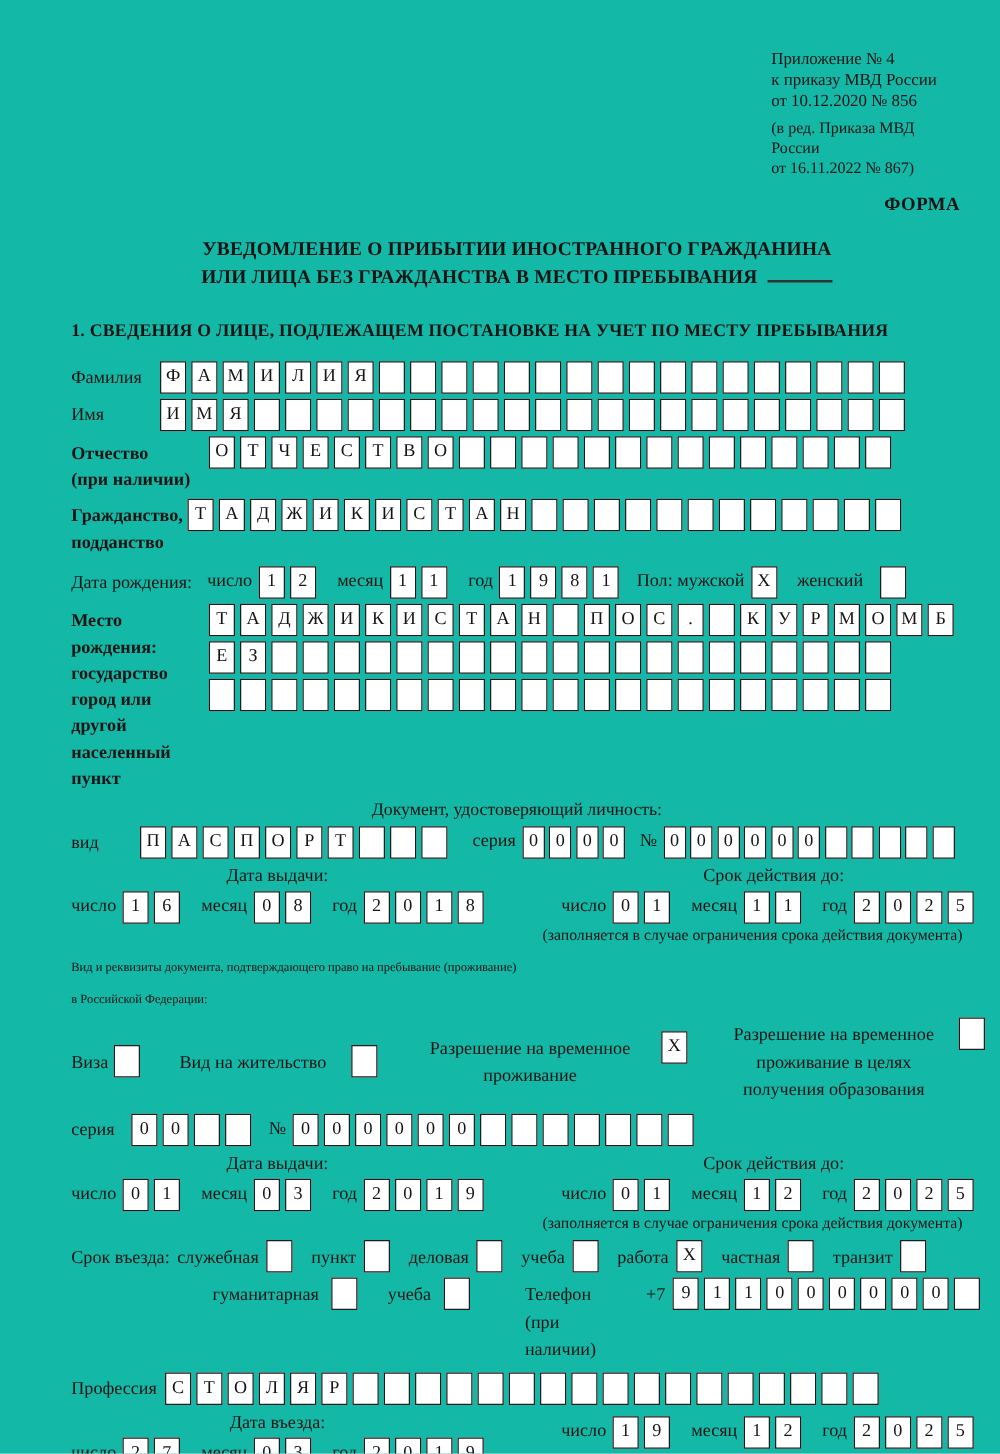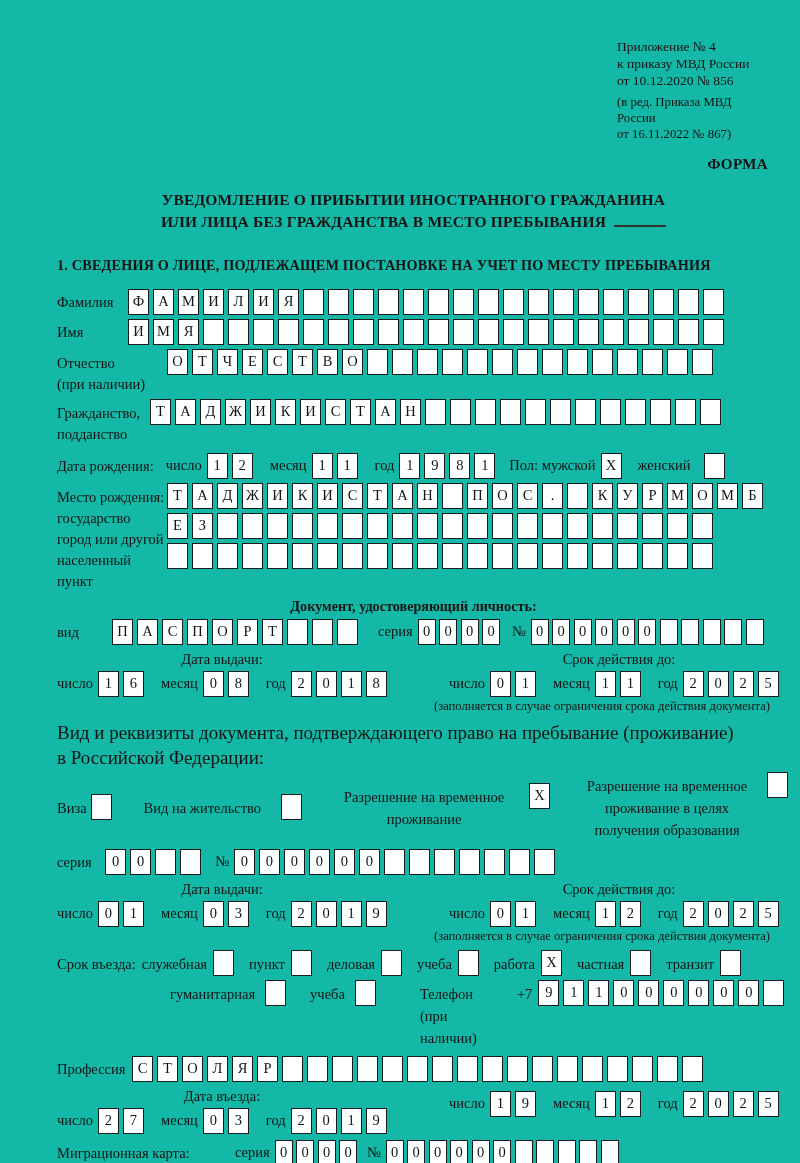--- a/index.html
+++ b/index.html
@@ -9,40 +9,40 @@
     box-sizing:border-box;padding:38px 30px 0 57px;overflow:hidden;position:relative;
   }
   .appendix{margin-left:560px;font-size:13.5px;line-height:17px;}
   .edition{margin-left:560px;font-size:12.8px;line-height:16px;margin-top:5px;}
   .forma{text-align:right;font-weight:bold;font-size:15px;margin-top:14px;padding-right:2px;letter-spacing:.4px;}
   .title{text-align:center;font-weight:bold;font-size:15.5px;line-height:22px;margin-top:16px;letter-spacing:.2px;}
   .blank-line{display:inline-block;width:52px;border-bottom:2px solid #333;height:12px;margin-left:8px;}
   .sec-head{font-weight:bold;font-size:14.2px;margin-top:24px;letter-spacing:.2px;}
   .row{display:flex;align-items:flex-start;margin-top:4px;}
   .flabel{font-size:14.5px;line-height:19px;padding-top:4px;flex:none;}
-  .lblcol{flex:none;font-size:14.5px;line-height:21px;padding-top:4px;}
+  .lblcol{flex:none;font-size:14.5px;line-height:21px;padding-top:4px;font-weight:bold;}
   .w71{width:71px;} .w110{width:110px;} .w93{width:93px;} .w75{width:75px;}
   .boxes{display:flex;flex:none;}
   .cell{
     box-sizing:border-box;width:21px;height:26px;border:1.6px solid #1c1c1c;margin-right:4px;
     font-size:14.5px;line-height:23px;text-align:center;flex:none;background:#fff;
     font-family:"Liberation Serif","DejaVu Serif",serif;
   }
   .sm .cell{width:18px;margin-right:3.5px;}
   .stack{display:flex;flex-direction:column;row-gap:4px;}
-  .doc-head{text-align:center;font-weight:bold;font-size:14.2px;margin-top:6px;}
+  .doc-head{text-align:center;font-weight:normal;font-size:14.2px;margin-top:6px;}
   .dates{display:flex;margin-top:6px;}
   .dcol{flex:none;}
   .dcol-l{width:392px;} .dcol-r{width:340px;}
   .dhead{text-align:center;font-size:14.5px;line-height:17px;}
   .dfields{display:flex;align-items:flex-start;margin-top:3px;}
   .dlbl{font-size:14.5px;padding-top:4px;margin:0 5px 0 13px;flex:none;}
   .dlbl:first-child{margin-left:0;}
   .note{font-size:12.6px;text-align:right;margin-top:2px;padding-right:0;}
-  .para{font-size:19px;line-height:25px;margin-top:6px;}
+  .para{font-size:10px;line-height:25px;margin-top:6px;}
   .opts-row{display:flex;align-items:center;margin-top:2px;}
   .opt{display:flex;align-items:flex-start;flex:none;}
   .opt .boxes{margin-left:7px;margin-top:0;}
   .opt-label{font-size:14.5px;line-height:22px;padding-top:3px;}
   .opt-label-c{font-size:14.5px;line-height:22px;padding-top:3px;text-align:center;}
   .w190{width:196px;} .w185{width:186px;}
   .purpose-row{display:flex;align-items:flex-start;margin-top:6px;}
   .purpose-row .opt{margin-right:11px;}
   .purpose2{display:flex;align-items:flex-start;margin-top:4px;padding-left:113px;}
   .gap20{width:20px;flex:none;} .gap28{width:28px;flex:none;} .gap40{width:40px;flex:none;}

